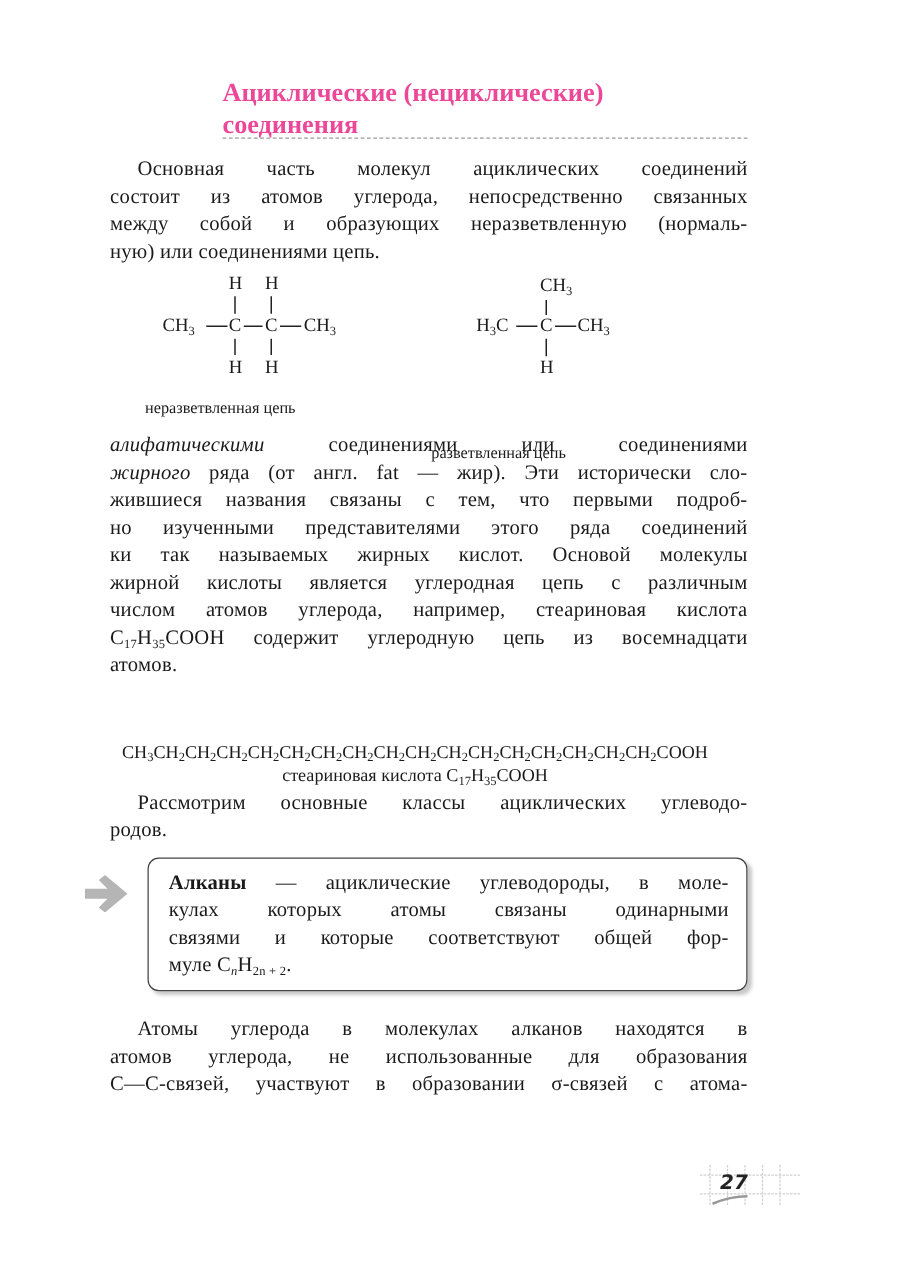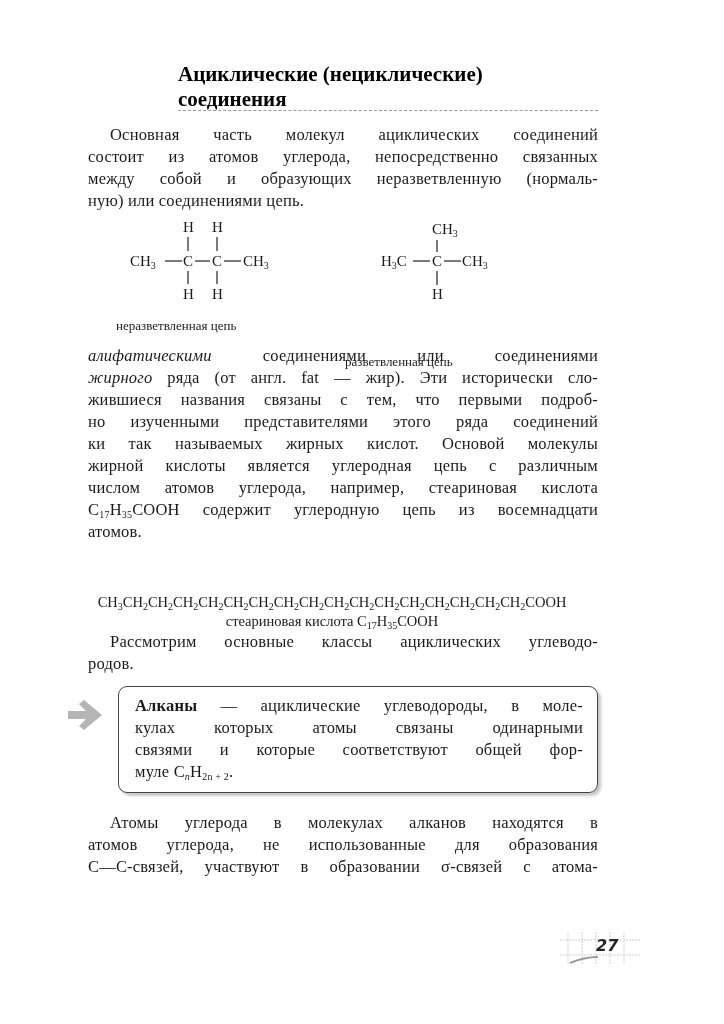--- a/index.html
+++ b/index.html
@@ -2,21 +2,21 @@
 <html><head>
 <meta charset="utf-8">
 <style>
   html, body { margin:0; padding:0; }
   body {
     width:724px; height:1024px; background:#ffffff; position:relative; overflow:hidden;
     font-family:"Liberation Serif","DejaVu Serif",serif; color:#1a1a1a;
   }
   .title {
     position:absolute; left:178px; top:62px; width:420px;
-    font-weight:bold; font-size:21px; line-height:25px; color:#000000;
+    font-weight:bold; font-size:21px; line-height:25px; color:#ec4899;
   }
   .title-rule {
     position:absolute; left:178px; top:110px; width:420px; height:0;
     border-top:1px dashed #9a9a9a;
   }
   .para {
     position:absolute; left:88px; width:510px;
     font-size:16.5px; line-height:22px; text-align:justify; letter-spacing:0.2px;
   }
   .para .ln { display:block; white-space:nowrap; text-align:justify; text-align-last:justify; }
@@ -28,21 +28,21 @@
   .formula { position:absolute; font-size:15px; line-height:18px; }
   .caption { position:absolute; font-size:13px; top:318px; }
   .stearic { position:absolute; left:66px; top:593px; width:532px; text-align:center; font-size:14.5px; line-height:19px; }
   .defbox {
     position:absolute; left:118px; top:686px; width:478px; height:105px;
     border:1.5px solid #444; border-radius:9px; box-shadow:3px 3px 3px #c8c8c8;
   }
   .defbox .inner { position:absolute; left:16px; top:8px; width:448px; font-size:16.5px; line-height:22px; }
   .arrow { position:absolute; left:66px; top:700px; width:38px; height:30px; }
   .pagegrid { position:absolute; left:560px; top:930px; width:80px; height:50px; }
-  .pagenum { position:absolute; left:596px; top:936px; font-family:"DejaVu Sans",sans-serif; font-style:italic; font-weight:bold; font-size:16px; color:#222;text-align:right; }
+  .pagenum { position:absolute; left:576px; top:936px; font-family:"DejaVu Sans",sans-serif; font-style:italic; font-weight:bold; font-size:16px; color:#222;text-align:right; }
 </style>
 </head>
 <body>
 
 <div class="title">
   <div>Ациклические (нециклические)</div>
   <div>соединения</div>
 </div>
 <div class="title-rule"></div>
 

